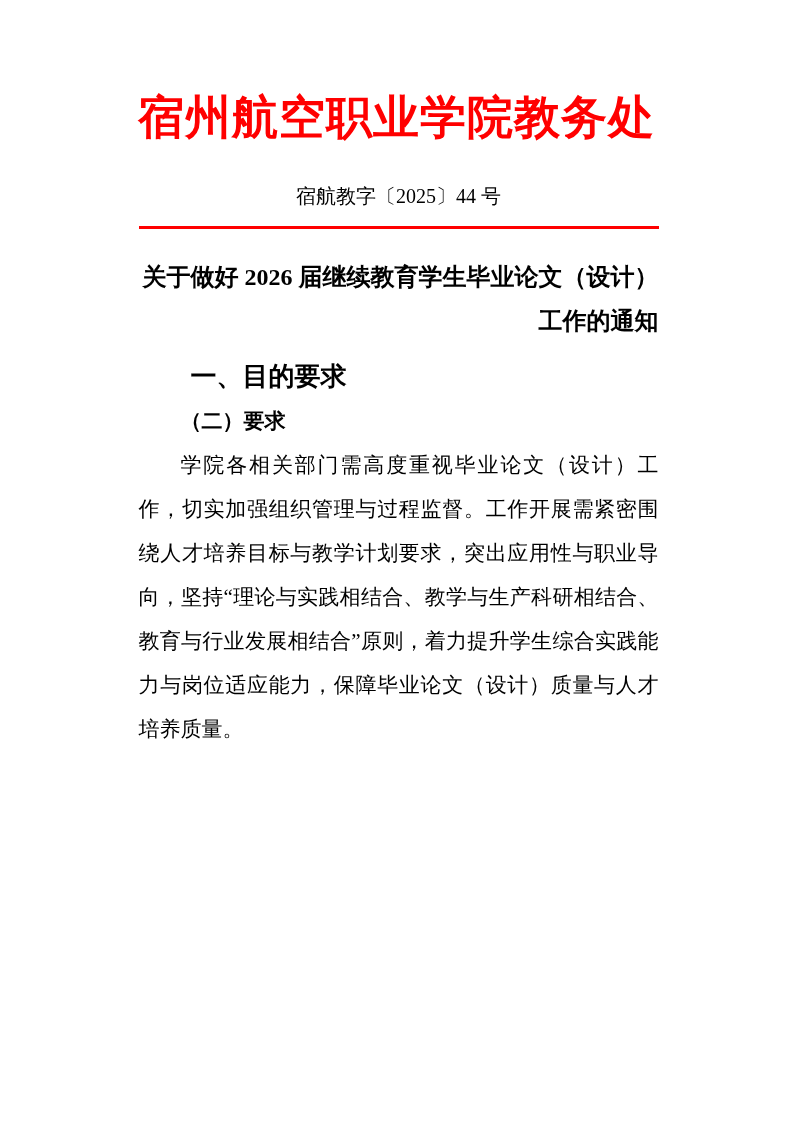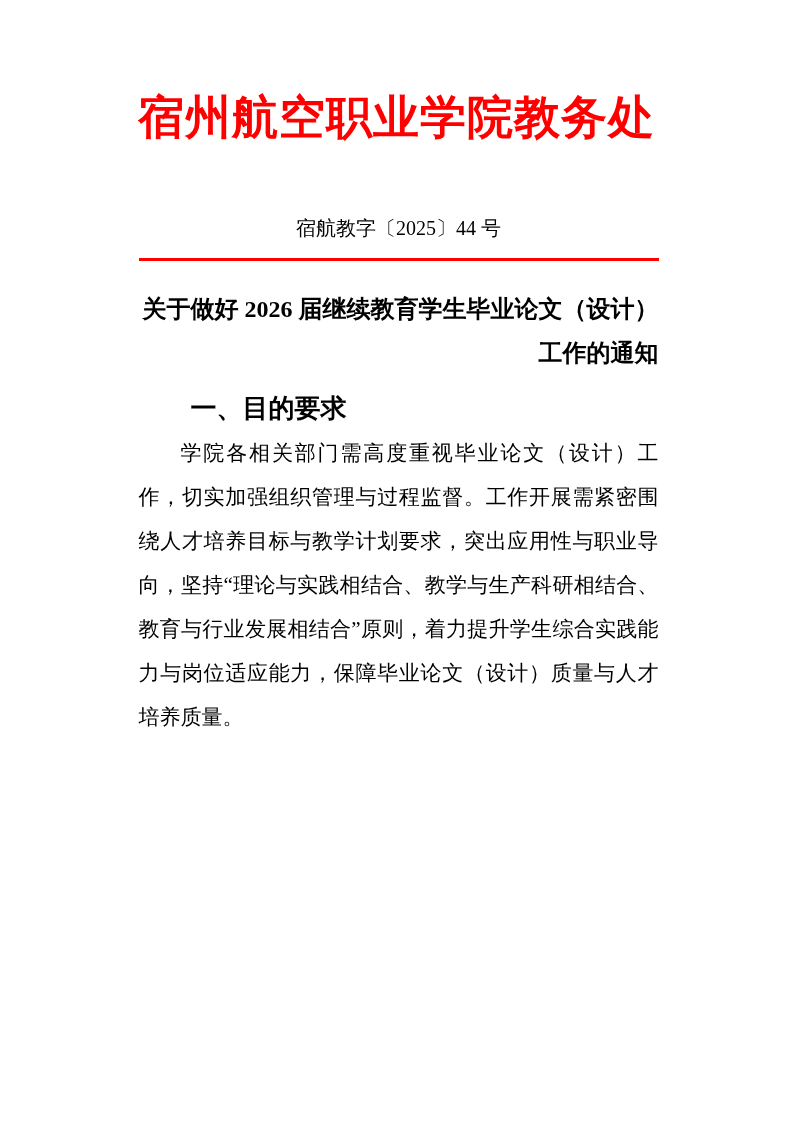--- a/index.html
+++ b/index.html
@@ -26,21 +26,21 @@
     margin-top: 90px;
     text-align: center;
     color: #ff0000;
     font-size: 46px;
     line-height: 56px;
     font-weight: bold;
     letter-spacing: 1px;
     white-space: nowrap;
   }
   .doc-number {
-    margin-top: 68px;
+    margin-top: 36px;
     text-align: center;
     font-size: 20px;
     line-height: 28px;
     color: #000000;
   }
   .red-divider {
     margin-top: 16px;
     height: 3px;
     background: #ff0000;
     border: none;
@@ -90,17 +90,18 @@
     <hr class="red-divider">
 
     <div class="doc-title">关于做好 2026 届继续教育学生毕业论文（设计）工作的通知</div>
 
     <div class="doc-body">
 
       <p class="section-heading">一、目的要求</p>
 
 
 
+      <p class="subsection-heading">（二）要求</p>
 
       <p>学院各相关部门需高度重视毕业论文（设计）工作，切实加强组织管理与过程监督。工作开展需紧密围绕人才培养目标与教学计划要求，突出应用性与职业导向，坚持“理论与实践相结合、教学与生产科研相结合、教育与行业发展相结合”原则，着力提升学生综合实践能力与岗位适应能力，保障毕业论文（设计）质量与人才培养质量。</p>
     </div>
   </div>
 </div>
 
 </body></html>

